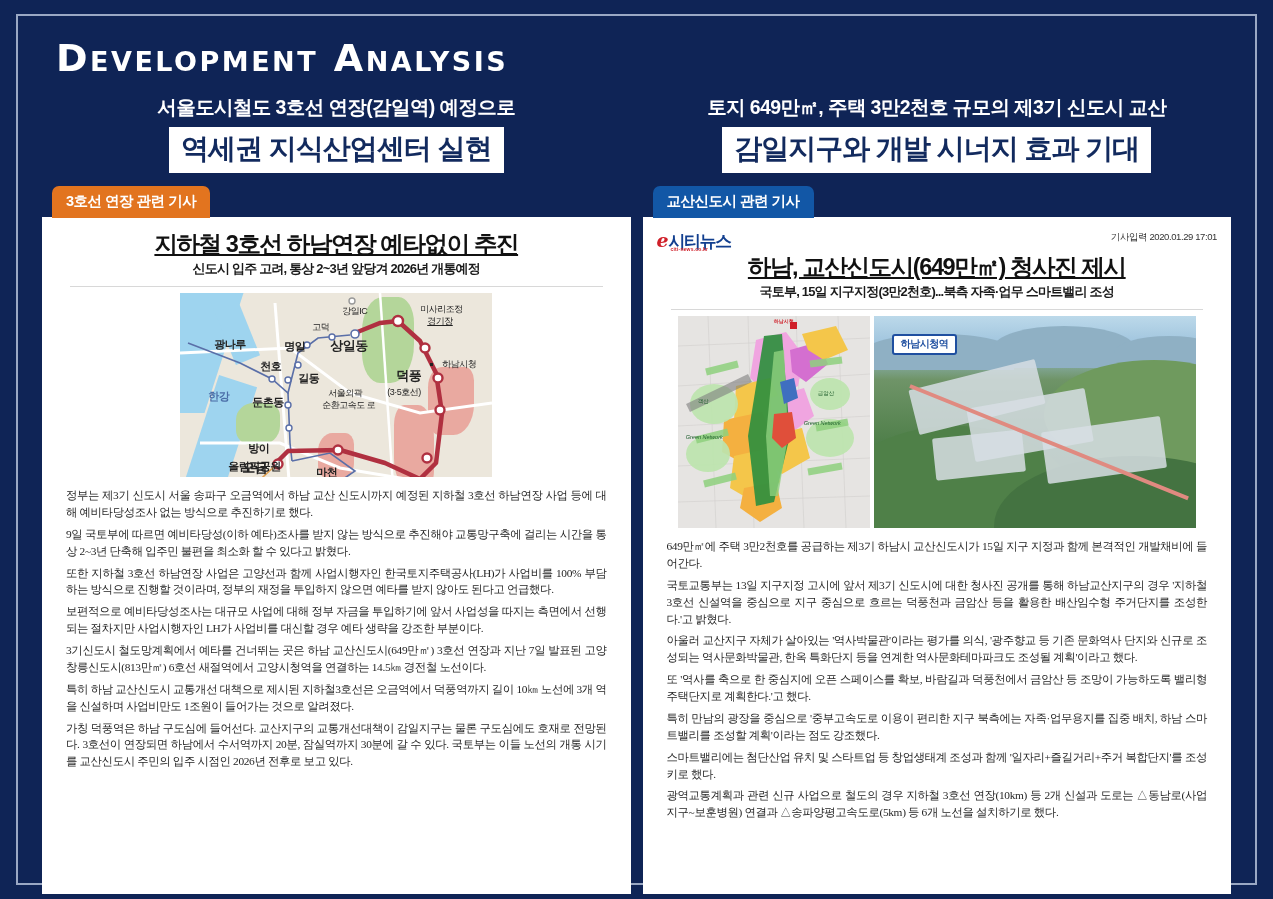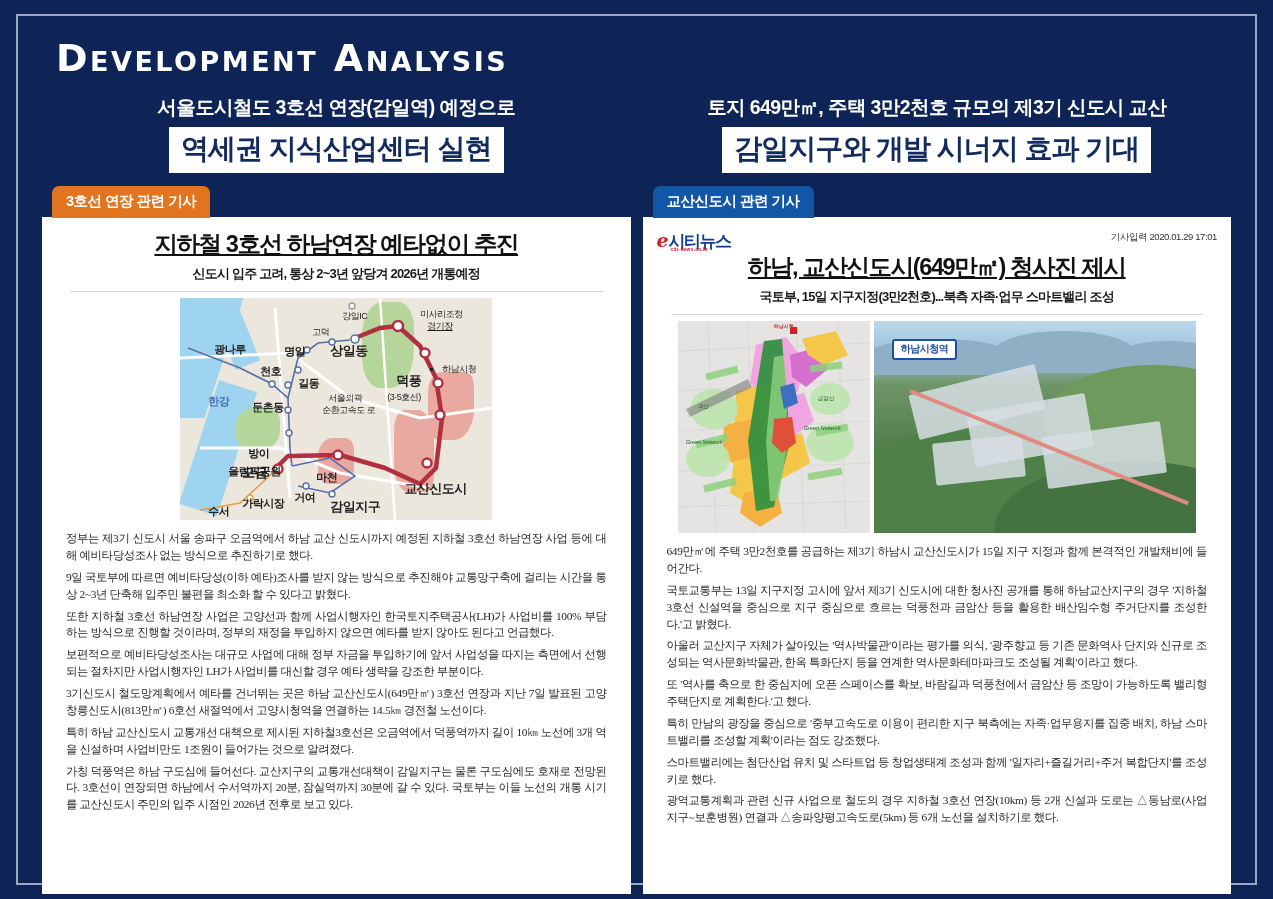--- a/index.html
+++ b/index.html
@@ -147,35 +147,34 @@
     letter-spacing: -1.4px;
     margin-top: 1px;
     text-decoration: underline;
   }
   .art-subhead {
     text-align: center;
     font-size: 13px;
     font-weight: bold;
     color: #1a1a1a;
     letter-spacing: -0.8px;
-    margin-top: 5px;
   }
   .art-rule {
     border: none;
     border-top: 1px solid #d8d8d8;
     margin: 8px 14px 0 14px;
   }
 
   
   .figure-area { margin: 6px 0 8px 0; display: flex; justify-content: center; }
 
   
   .map {
     position: relative;
-    width: 312px; height: 222px;
+    width: 312px; height: 184px;
     background: #ece7dc;
     overflow: hidden;
     font-size: 9px;
     color: #222;
   }
   .map .river {
     position: absolute; background: #9ed4ef;
   }
   .map .r1 { left: -20px; top: 0px; width: 64px; height: 120px; transform: skewX(-18deg); }
   .map .r2 { left: 18px; top: 85px; width: 40px; height: 130px; transform: rotate(18deg); }

